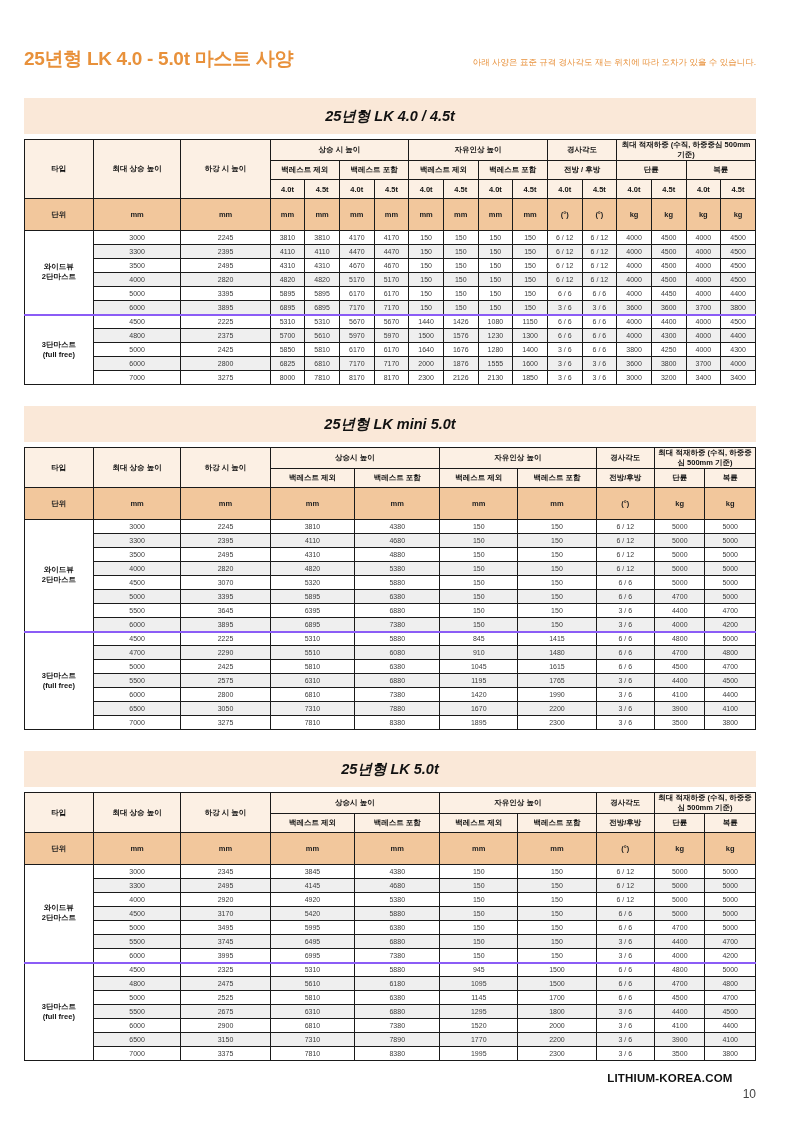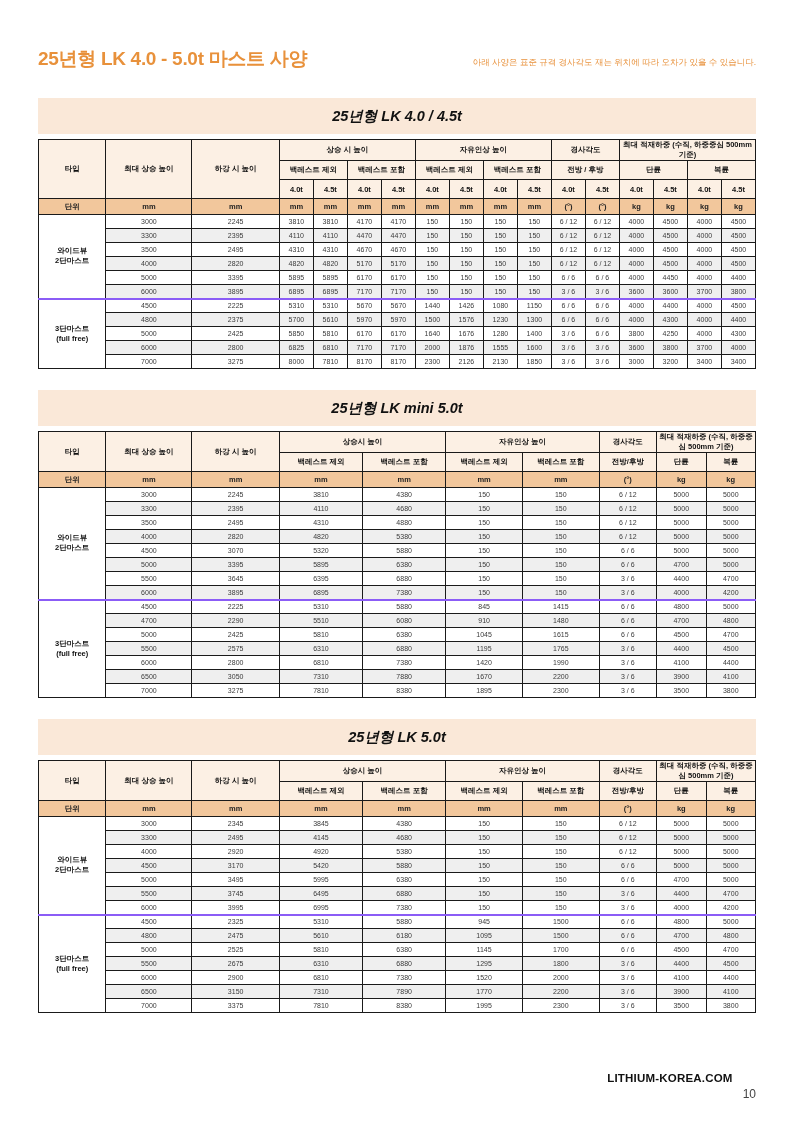--- a/index.html
+++ b/index.html
@@ -2,37 +2,37 @@
 <html lang="ko"><head>
 <meta charset="utf-8">
 <style>
   * { box-sizing: border-box; }
   html,body { margin:0; padding:0; }
   body {
     width:794px; height:1123px; background:#ffffff;
     font-family:"Liberation Sans","DejaVu Sans",sans-serif;
     position:relative; overflow:hidden;
   }
-  .page { padding:46px 38px 0 38px; height:100%; position:relative; }
+  .page { padding:46px 38px 0 24px; height:100%; position:relative; }
 
   .page-header { display:flex; justify-content:space-between; align-items:flex-end; margin-bottom:26px; }
   .page-title { font-size:19px; font-weight:bold; color:#E8913B; margin:0; letter-spacing:-0.3px; }
   .page-note { font-size:8.5px; color:#E8913B; margin:0 0 3px 0; }
 
   .spec-table { margin-bottom:21px; }
   .band {
     background:#FAE8D8; height:36px; margin-bottom:5px;
     display:flex; align-items:center; justify-content:center;
     font-size:14.5px; font-weight:bold; color:#111;font-style:italic;
   }
   table { width:100%; border-collapse:collapse; table-layout:fixed; border:1.5px solid #1a1a1a; }
   th, td { border:1px solid #1a1a1a; text-align:center; vertical-align:middle; padding:0; }
   thead th { background:#FCF0E4; font-size:7.5px; font-weight:bold; color:#111; height:19px; }
   thead tr.unit-row th, thead tr.unit-row td {
-    background:#F2C79C; font-size:7.5px; font-weight:bold; color:#222; height:16px;margin-left:12px;
+    background:#F2C79C; font-size:7.5px; font-weight:bold; color:#222; height:32px;margin-left:12px;
   }
   tbody.grp td { font-size:7px; color:#3a3a3a; height:14px; background:#fff; }
   tbody.grp tr:nth-child(even) td { background:#EFEFEF; }
   tbody.grp th.grp-label { background:#fff; font-size:7.5px; font-weight:bold; color:#111; line-height:1.35; }
   tbody.grp + tbody.grp { border-top:2px solid #8b5cf6; }
 
   .page-footer { position:absolute; bottom:22px; right:38px; display:flex; align-items:center; gap:10px; }
   .footer-site { font-weight:bold; font-size:11.5px; color:#111; letter-spacing:0.2px; }
   .footer-page { font-size:12px; color:#444;margin-top:32px; }
 </style>

